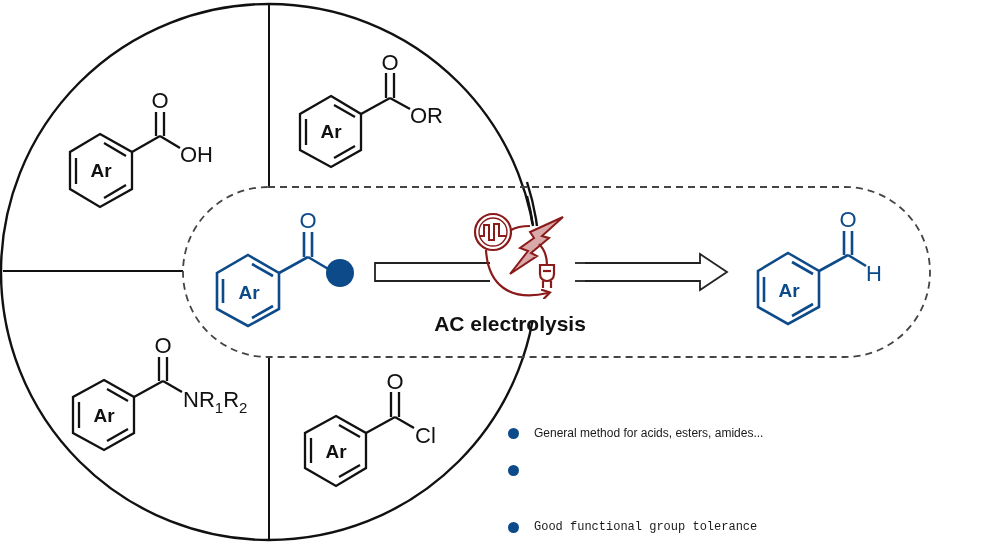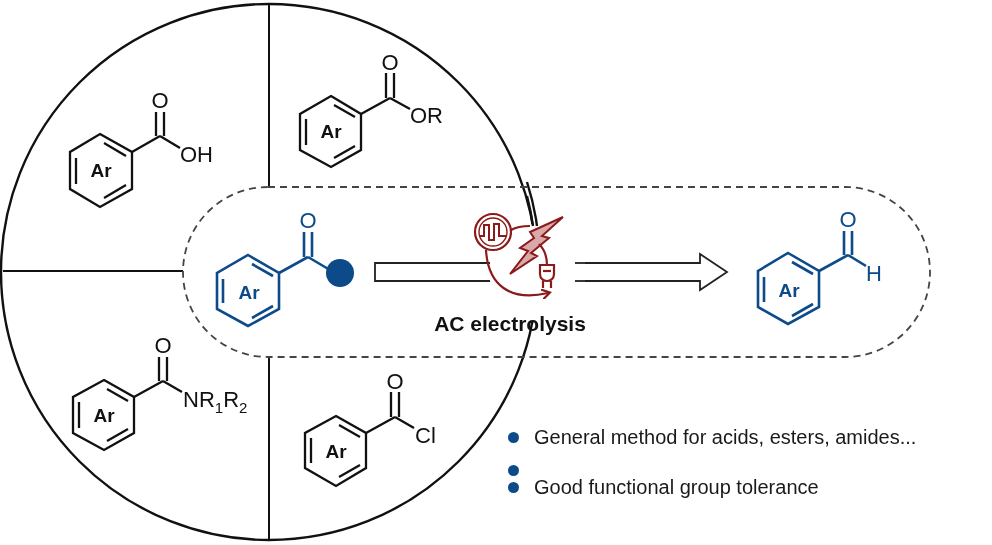--- a/index.html
+++ b/index.html
@@ -3,21 +3,21 @@
 <meta charset="utf-8">
 <style>
   html, body { margin: 0; padding: 0; background: #ffffff; }
   body { width: 992px; height: 545px; position: relative; overflow: hidden; font-family: "Liberation Sans", sans-serif; }
   #stage { position: absolute; left: 0; top: 0; width: 992px; height: 545px; }
   svg text { font-family: "Liberation Sans", sans-serif; }
   .lbl { font-size: 22px; fill: #111; }
   .lbl-blue { font-size: 22px; fill: #0d4a8a; }
   .ar { font-size: 19px; font-weight: bold; }
   .cond { font-size: 21px; font-weight: bold; fill: #111; }
-  .feat { position: absolute; left: 508px; font-size: 20px; color: #1a1a1a; display: flex; align-items: center; }
+  .feat { position: absolute; left: 508px; font-size: 12px; color: #1a1a1a; display: flex; align-items: center; }
   .feat .dot { width: 11px; height: 11px; border-radius: 50%; background: #0d4a8a; margin-right: 15px; display: inline-block; }
 </style>
 </head>
 <body>
 
 <svg id="stage" viewBox="0 0 992 545" width="992" height="545">
   <defs>
     <marker id="redhead" markerWidth="10" markerHeight="10" refX="6" refY="5" orient="auto" markerUnits="userSpaceOnUse">
       <path d="M0,0 L8,5 L0,10" fill="none" stroke="#8b1a1a" stroke-width="2.2"></path>
     </marker>
@@ -154,16 +154,16 @@
   <text class="lbl-blue" x="866" y="281">H</text>
 </svg>
 
 <div class="feat" style="top:426px;">
   <span class="dot"></span>
   <span>General method for acids, esters, amides...</span>
 </div>
 <div class="feat" style="top:465px;">
   <span class="dot"></span>
 </div>
-<div class="feat" style="top:476px;">
+<div class="feat" style="top:520px;font-family:Liberation Mono, monospace;">
   <span class="dot"></span>
   <span>Good functional group tolerance</span>
 </div>
 
 </body></html>

